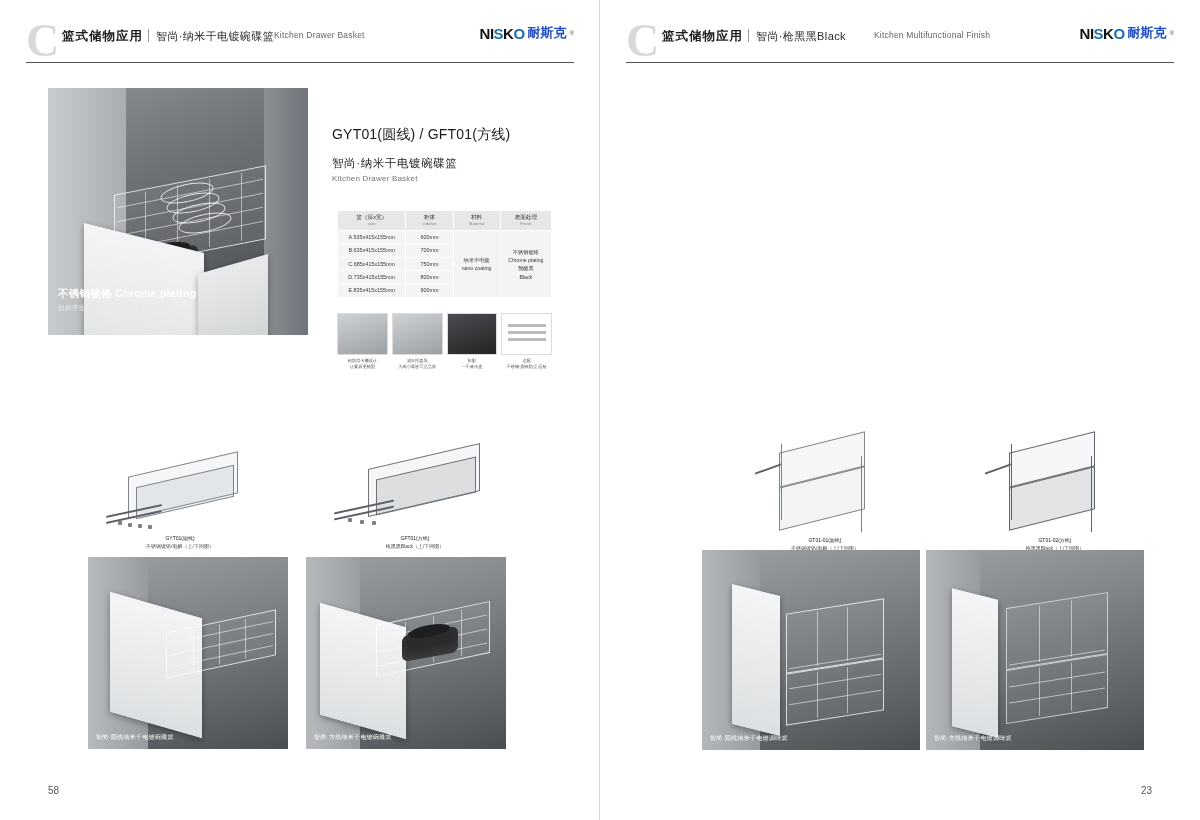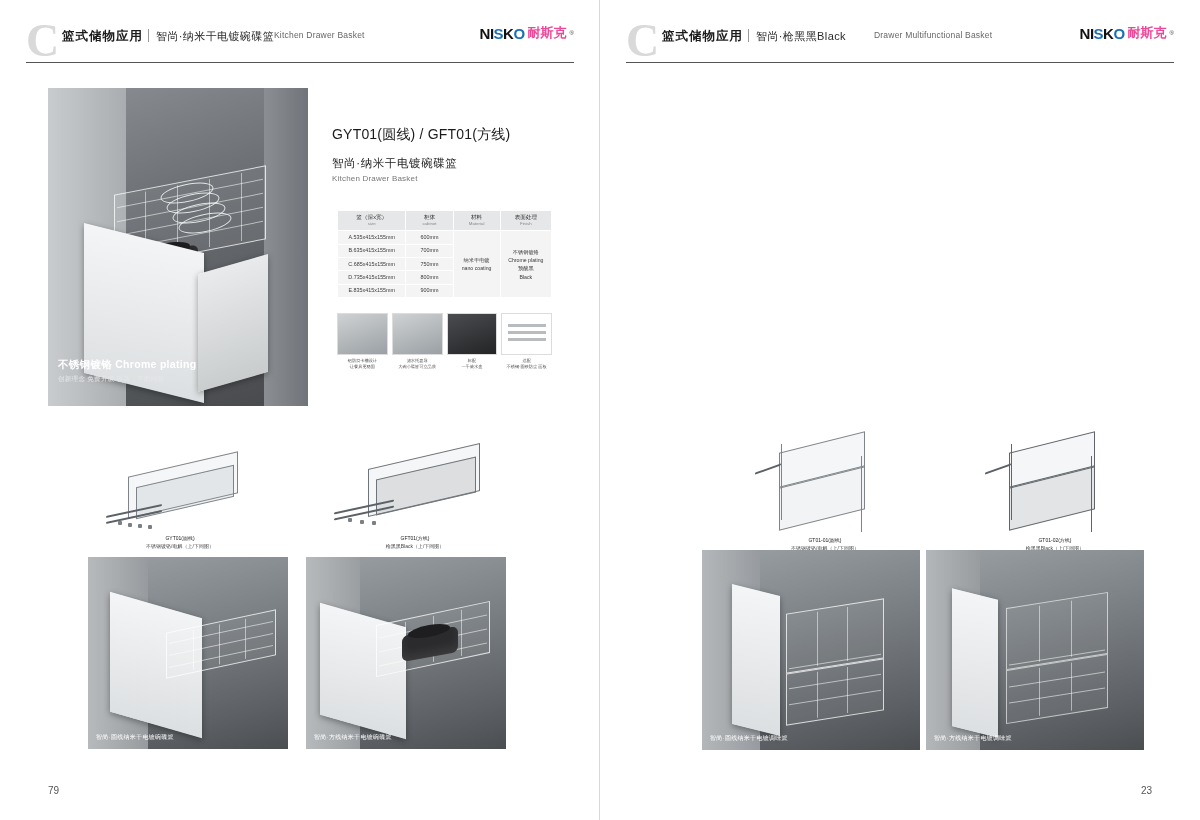--- a/index.html
+++ b/index.html
@@ -41,26 +41,26 @@
   }
   .page-left .hdr-en{left:248px;}
   .page-right .hdr-en{left:248px;}
 
   .brand{position:absolute;right:0;top:2px;display:flex;align-items:center;gap:3px;}
   .brand .nisko{
     font-size:15px;font-weight:bold;color:#111;letter-spacing:-.5px;
     font-family:"Liberation Sans", sans-serif;
   }
   .brand .nisko .blue{color:#1b6fb5;}
-  .brand .cn{font-size:13px;font-weight:bold;color:#ec4899;letter-spacing:0;}
+  .brand .cn{font-size:13px;font-weight:bold;color:#1d4ed8;letter-spacing:0;}
   .brand .tm{font-size:6px;vertical-align:super;color:#444;}
 
   
   .hero{
-    position:absolute;top:88px;left:48px;width:260px;height:318px;
+    position:absolute;top:88px;left:48px;width:260px;height:247px;
     background:linear-gradient(160deg,#8c9094 0%,#6e7276 35%,#55585c 75%,#46484b 100%);
     overflow:hidden;
   }
   .hero-inner{position:absolute;inset:0;}
   .hero-caption{
     position:absolute;left:10px;bottom:22px;color:#fff;
   }
   .hero-caption .t1{font-size:10.5px;font-weight:bold;letter-spacing:.3px;}
   .hero-caption .t2{font-size:6.5px;margin-top:3px;color:#e6e6e6;letter-spacing:.3px;}
 
@@ -346,33 +346,33 @@
         <div class="wire" style="left:2px;top:40px;width:108px;"></div>
         <div class="wirev" style="left:28px;top:2px;height:46px;"></div>
         <div class="wirev" style="left:56px;top:2px;height:46px;"></div>
         <div class="wirev" style="left:84px;top:2px;height:46px;"></div>
       </div>
       <div class="pot" style="left:96px;top:74px;width:56px;height:26px;transform:skewY(-10deg);"></div>
       <div class="pot-lid" style="left:102px;top:68px;width:42px;height:12px;transform:skewY(-10deg);"></div>
       <div class="pcap">智尚·方线纳米干电镀碗碟篮</div>
     </div>
 
-    <div class="pno">79</div>
+    <div class="pno">58</div>
   </div>
 
   <div class="gutter"></div>
 
   <div class="page page-right">
 
     <div class="hdr">
       <div class="bigC">C</div>
       <div class="hdr-cn">篮式储物应用</div>
       <div class="hdr-div"></div>
       <div class="hdr-cn2">智尚·枪黑黑Black</div>
-      <div class="hdr-en">Drawer Multifunctional Basket</div>
+      <div class="hdr-en">Kitchen Multifunctional Finish</div>
       <div class="brand">
         <span class="nisko">NI<span class="blue">S</span>K<span class="blue">O</span></span>
         <span class="cn">耐斯克</span>
         <span class="tm">®</span>
       </div>
       <div class="hdr-rule"></div>
     </div>
 
     <div class="render" style="left:145px;top:440px;width:160px;">
       <div class="wb" style="height:92px;">

